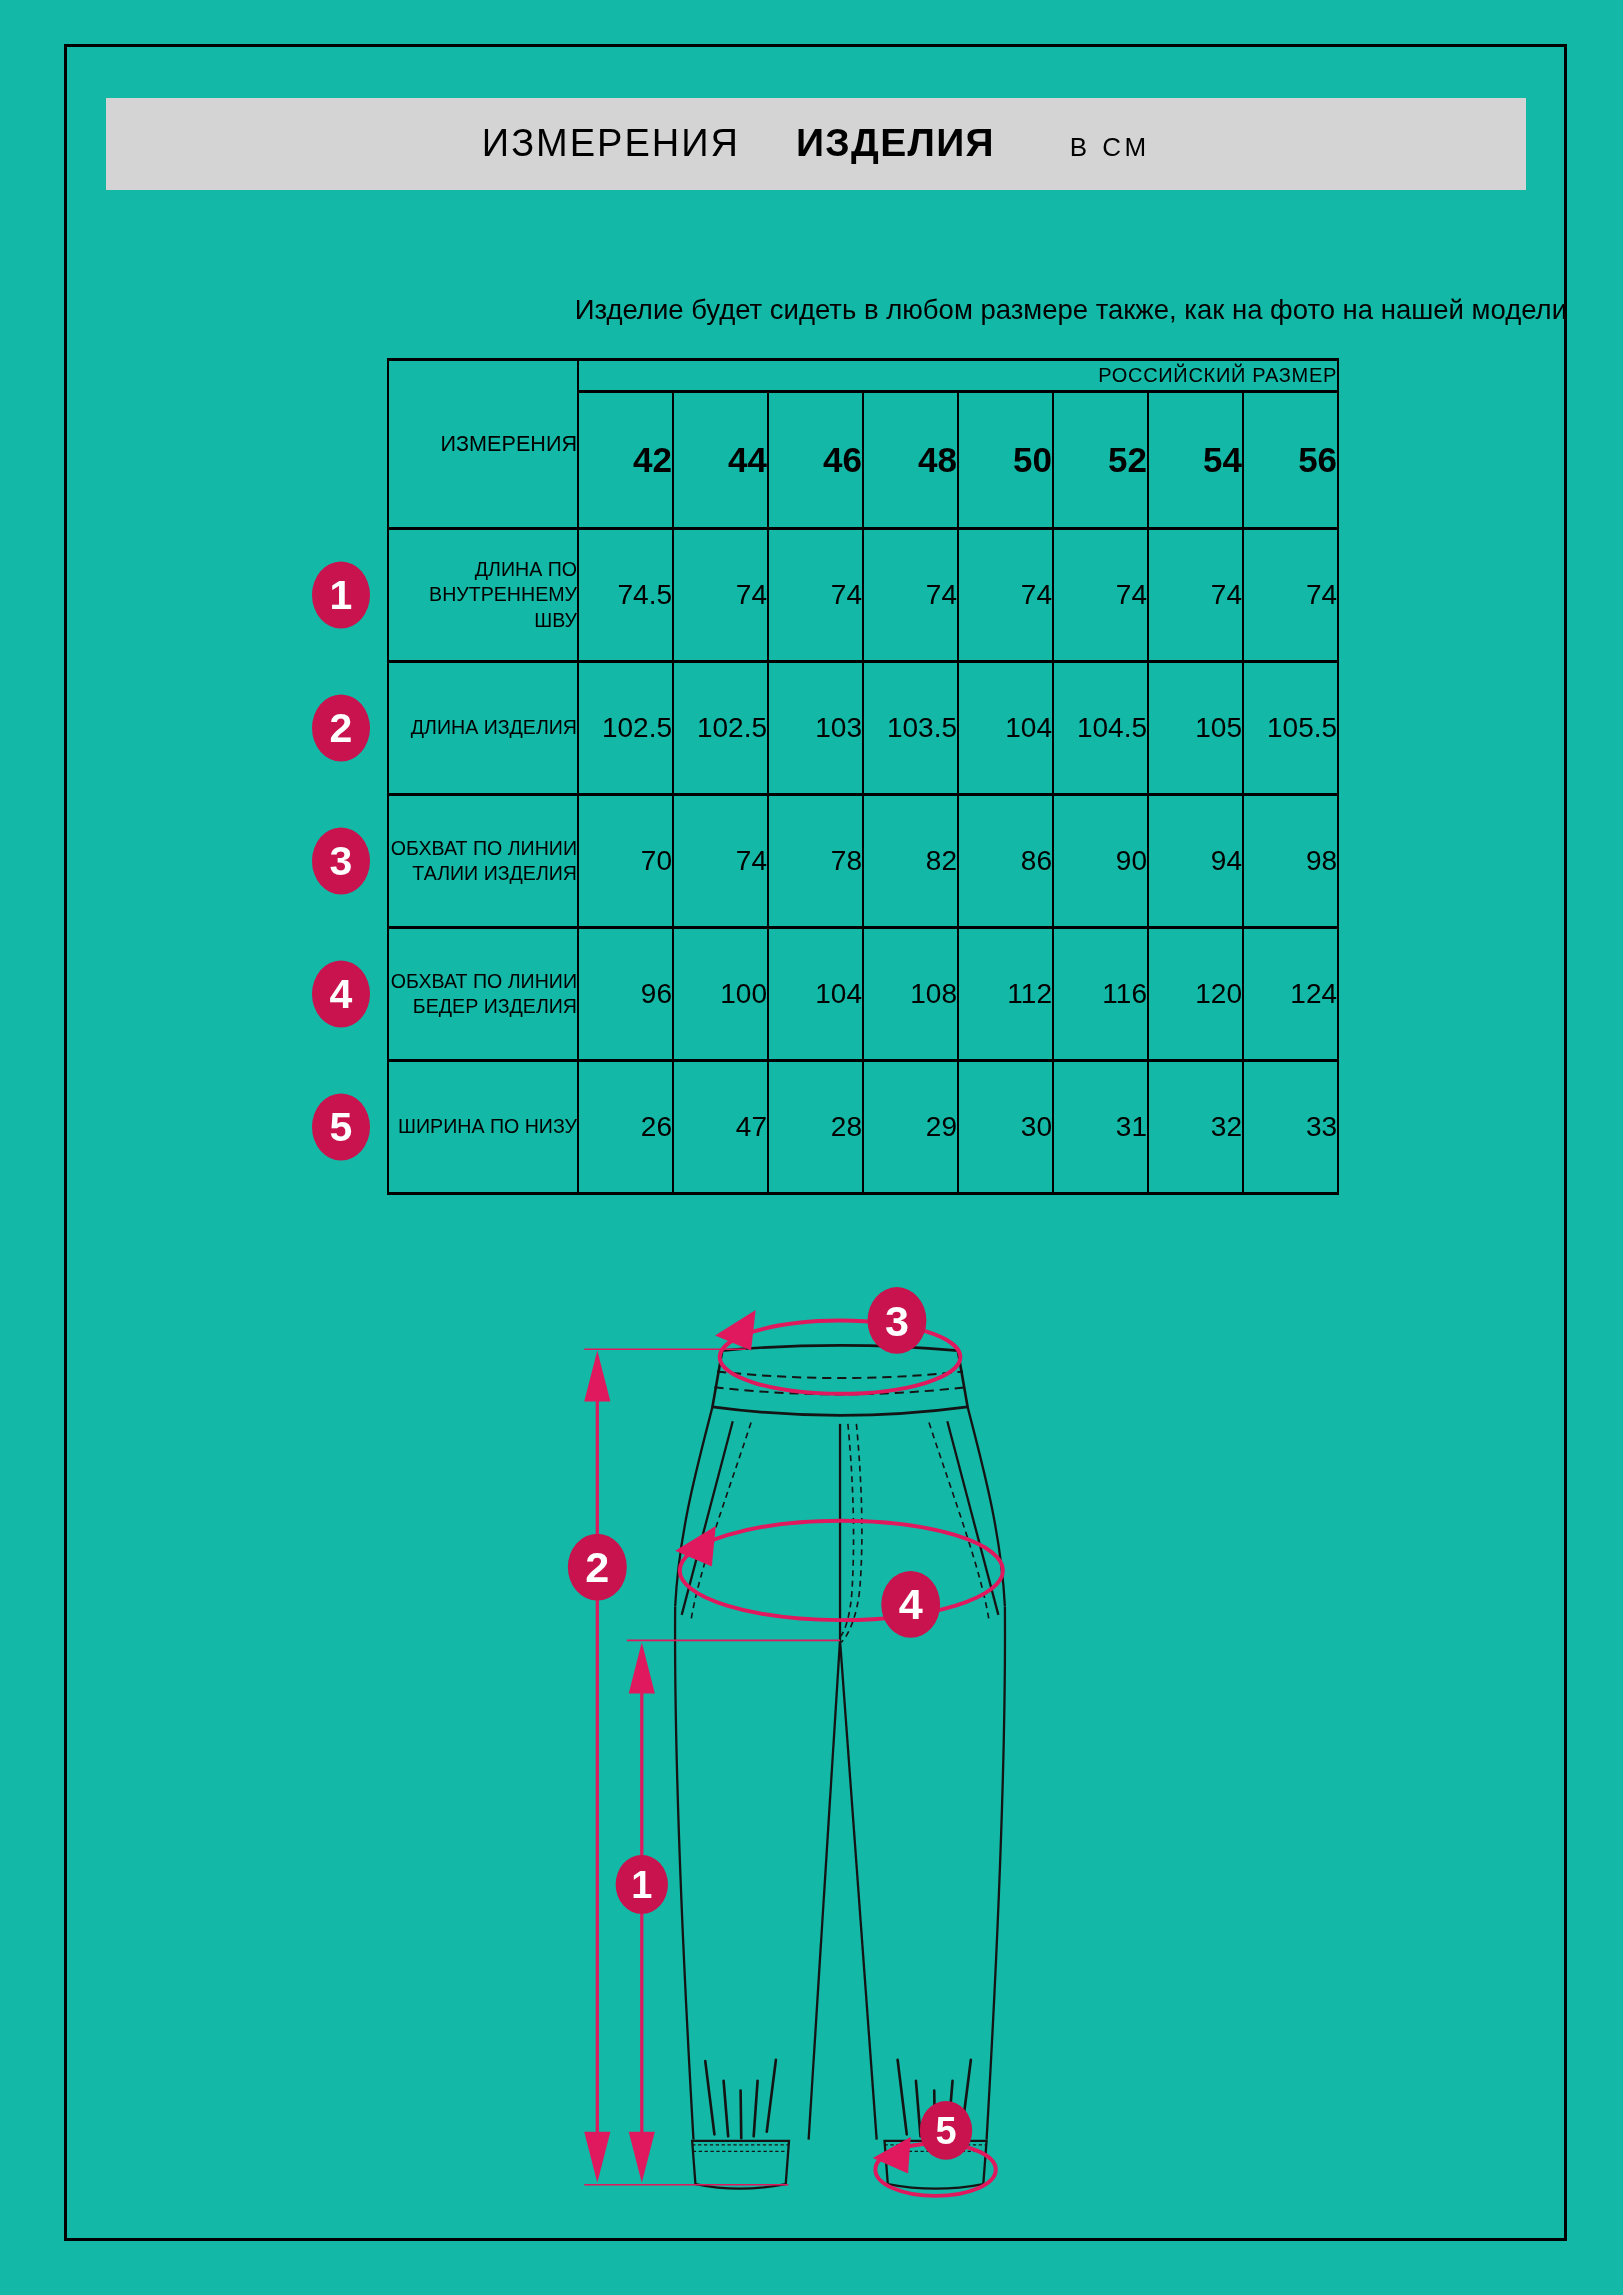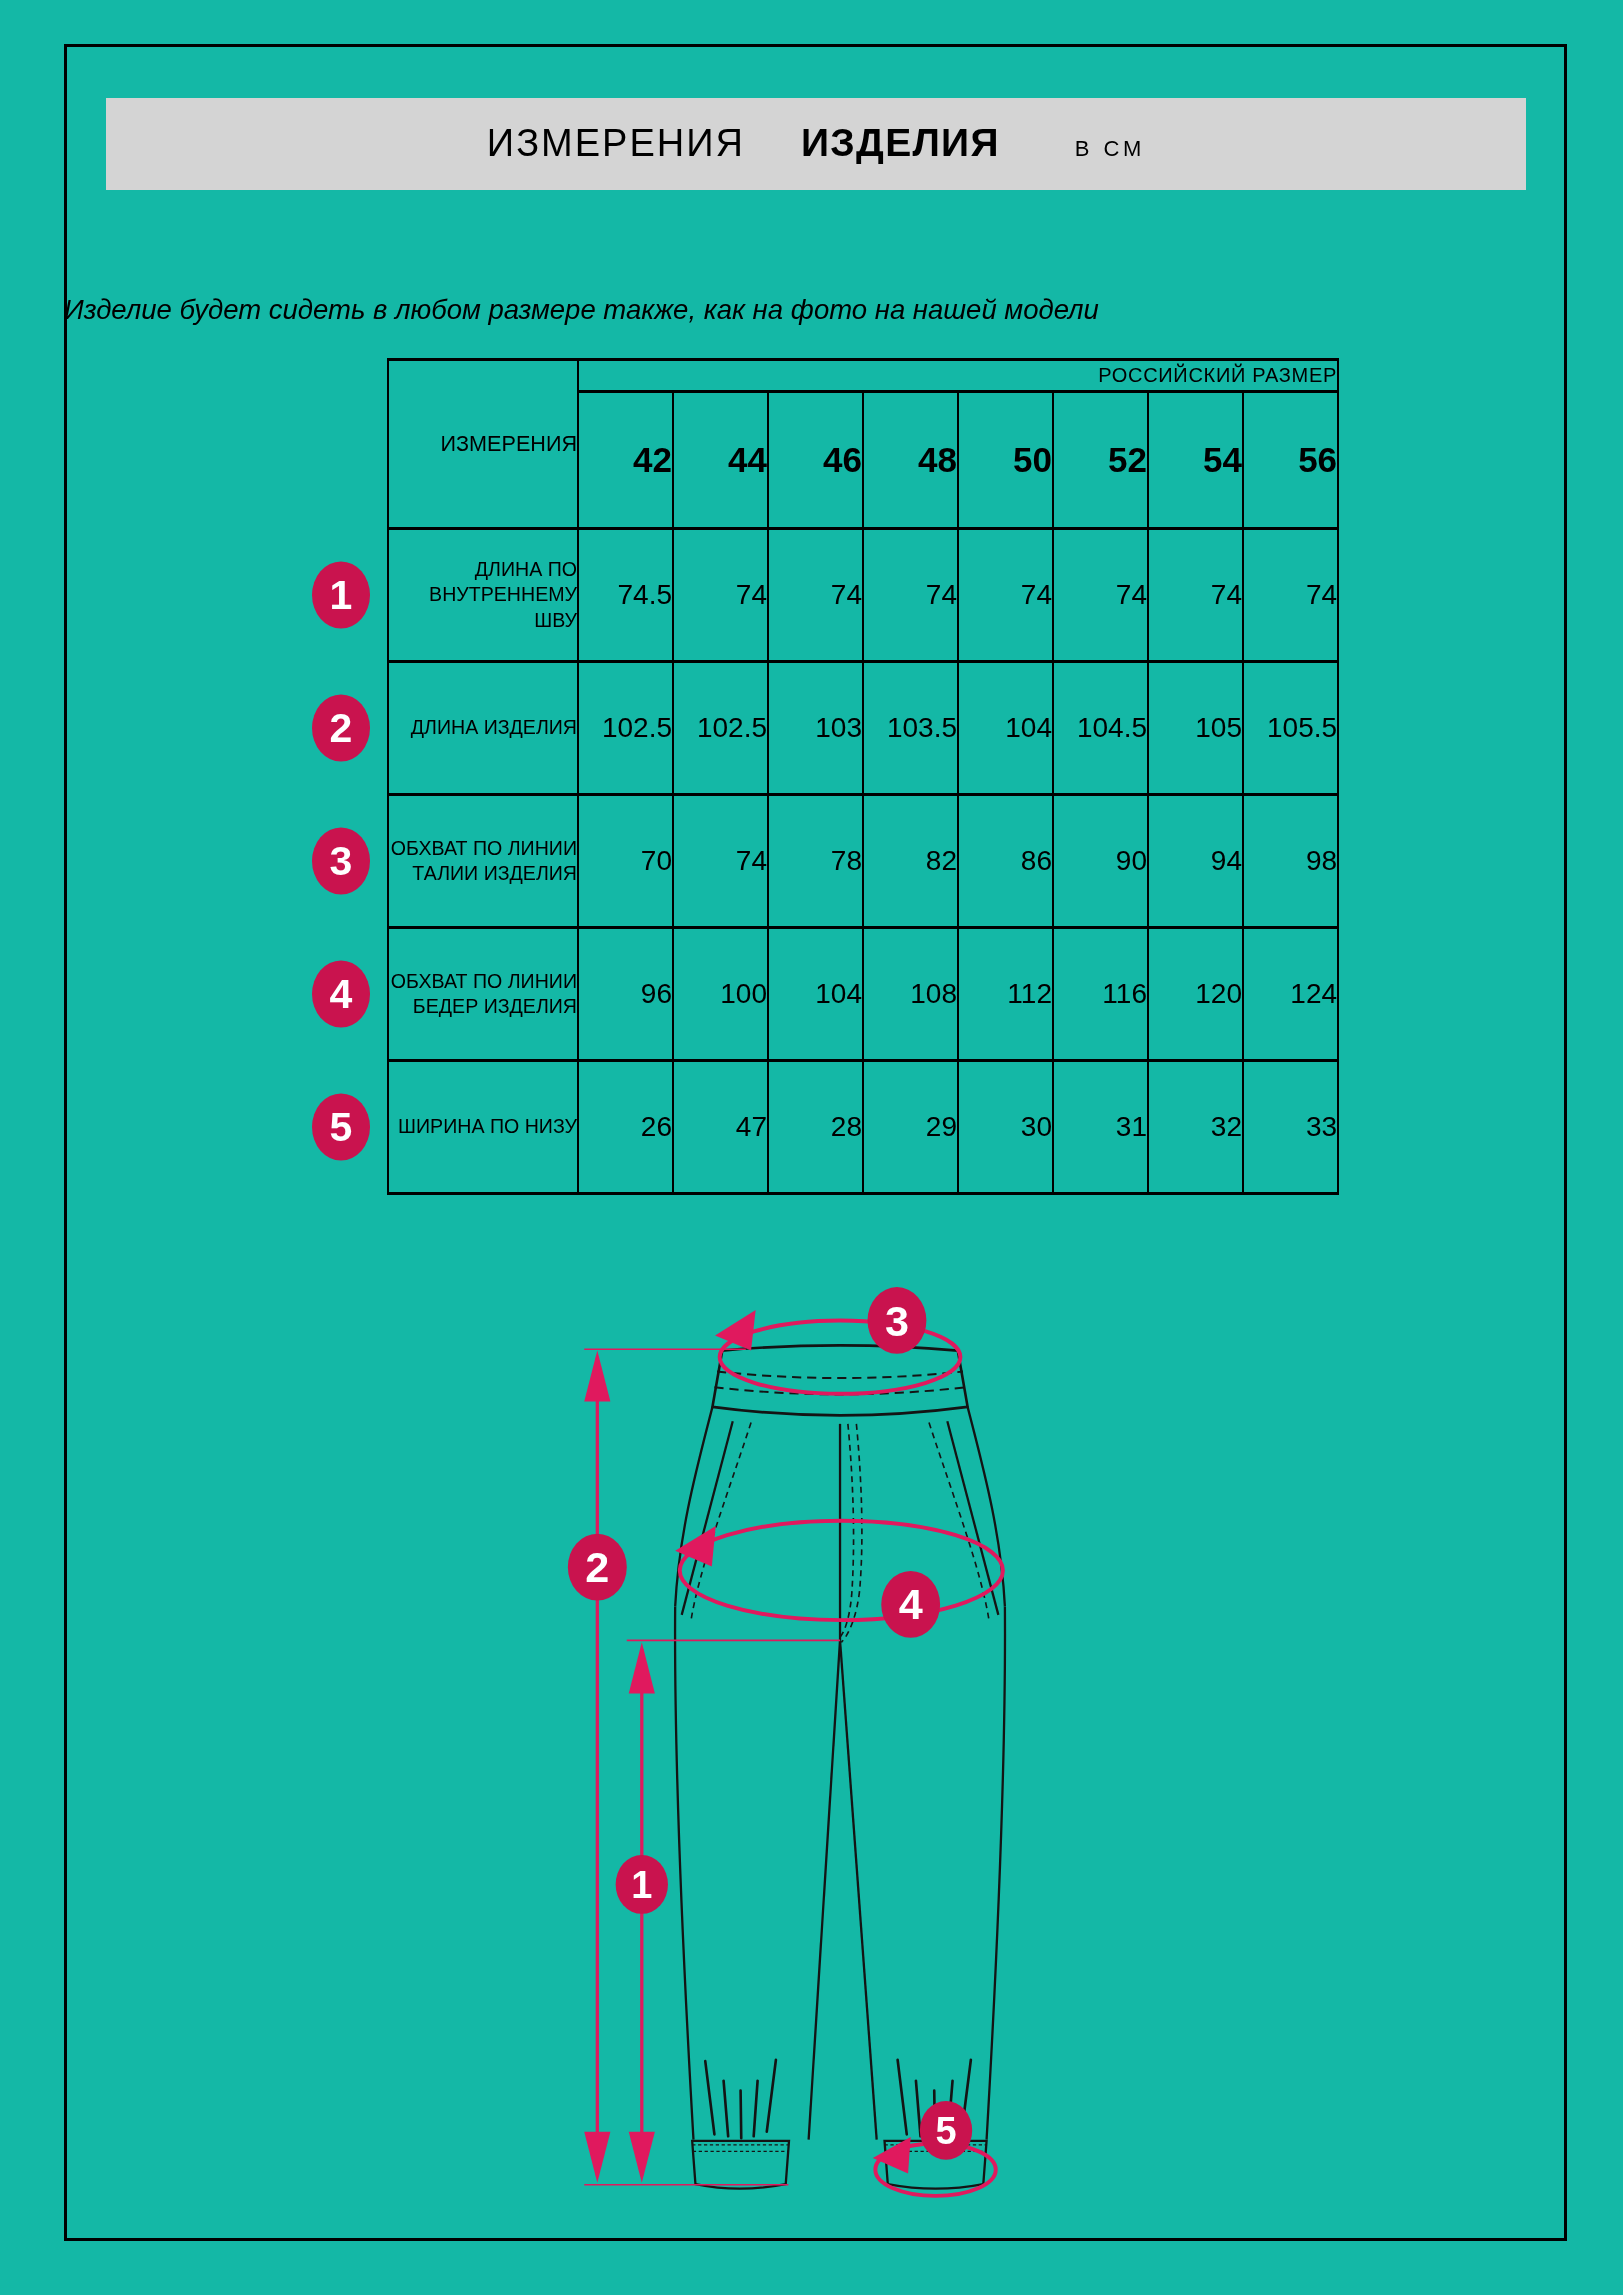--- a/index.html
+++ b/index.html
@@ -13,29 +13,28 @@
     border:3.3px solid #000;
   }
   .titlebar {
     position:absolute; left:106px; top:98px; width:1420px; height:92px;
     background:#d4d4d4; display:flex; align-items:baseline; justify-content:center;
     padding-top:0; box-sizing:border-box;
   }
   .titlebar-inner { display:flex; align-items:baseline; margin-top:25px; }
   .t1 { font-size:38px; letter-spacing:2px; line-height:1; }
   .t2 { font-size:39px; font-weight:bold; margin-left:56px; letter-spacing:1.3px; line-height:1; }
-  .t3 { font-size:22px; margin-left:75px; letter-spacing:3.9px; line-height:1; }
+  .t3 { font-size:26px; margin-left:75px; letter-spacing:3.9px; line-height:1; }
   .code {
     position:absolute; left:64px; right:56px; top:222px; text-align:center;
     font-size:34px; letter-spacing:0.7px;
   }
   .subtitle {
-    position:absolute; left:64px; right:56px; top:294px; text-align:left;
+    position:absolute; left:64px; right:56px; top:294px; text-align:right;
     font-size:27.5px;
-    font-style:italic;
   }
   table.size-table {
     position:absolute; left:387px; top:358px; width:949px;
     border-collapse:collapse; table-layout:fixed; border:2.6px solid #000;
   }
   table.size-table td {
     border:2px solid #000; border-top-width:3.3px; border-bottom-width:3.3px;
     text-align:right; vertical-align:middle; padding:0;
   }
   td.h-rus   { height:29px;  font-size:20px; letter-spacing:0.7px; }

